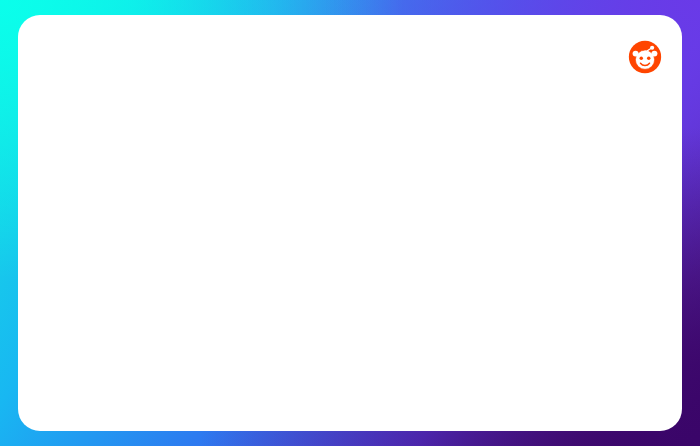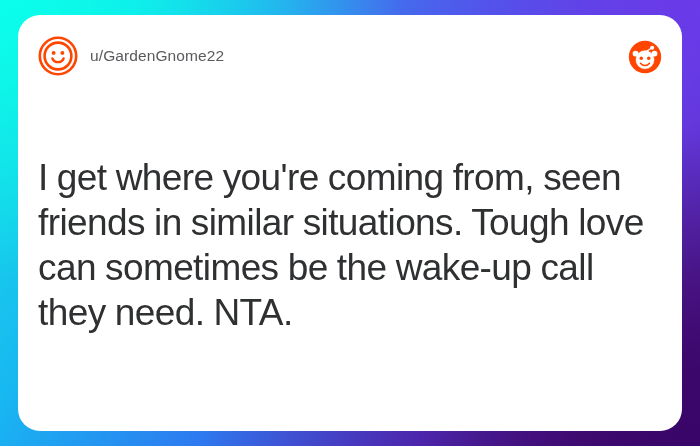--- a/index.html
+++ b/index.html
@@ -95,43 +95,32 @@
 </style>
 </head>
 <body>
 
 <div id="stage">
 
   <div id="card">
 
     <div id="header">
 
-      <div class="user-block">
-        <svg class="avatar" viewBox="0 0 40 40">
-          <circle cx="20" cy="20" r="18.2" fill="none" stroke="#ff4500" stroke-width="2.6"></circle>
-          <circle cx="20" cy="20" r="13.4" fill="none" stroke="#ff4500" stroke-width="2.6"></circle>
-          <circle cx="15.6" cy="16.9" r="1.95" fill="#ff4500"></circle>
-          <circle cx="24.4" cy="16.9" r="1.95" fill="#ff4500"></circle>
-          <path d="M14.4 22.4 A6.1 6.1 0 0 0 25.6 22.4" fill="none" stroke="#ff4500" stroke-width="2.4" stroke-linecap="round"></path>
-        </svg>
-        <span class="username">u/GardenGnome22</span>
-      </div>
 
       <svg class="brand-logo" viewBox="0 0 40 40">
         <circle cx="20" cy="20" r="19" fill="#ff4500"></circle>
         <circle cx="20" cy="23.2" r="11.3" fill="#ffffff"></circle>
         <circle cx="20" cy="23.2" r="11.3" fill="none" stroke="#ff4500" stroke-width="0.8"></circle>
         <circle cx="31.1" cy="16.0" r="3.5" fill="#ffffff"></circle>
         <circle cx="8.9" cy="16.0" r="3.5" fill="#ffffff"></circle>
         <circle cx="28.4" cy="9.1" r="2.45" fill="#ffffff"></circle>
         <path d="M27.9 9.4 L21.3 13.6" stroke="#ffffff" stroke-width="1.5" fill="none"></path>
         <circle cx="20.4" cy="14.2" r="1.9" fill="#ffffff"></circle>
         <circle cx="15.6" cy="21.6" r="2.05" fill="#ff4500"></circle>
         <circle cx="24.4" cy="21.6" r="2.05" fill="#ff4500"></circle>
         <path d="M14.7 27.3 A6.6 6.6 0 0 0 25.3 27.3" fill="none" stroke="#ff4500" stroke-width="1.7" stroke-linecap="round"></path>
       </svg>
 
     </div>
 
-    <div id="post-text">I get where you're coming from, seen friends in similar situations. Tough love can sometimes be the wake-up call they need. NTA.</div>
 
   </div>
 </div>
 
 </body></html>

